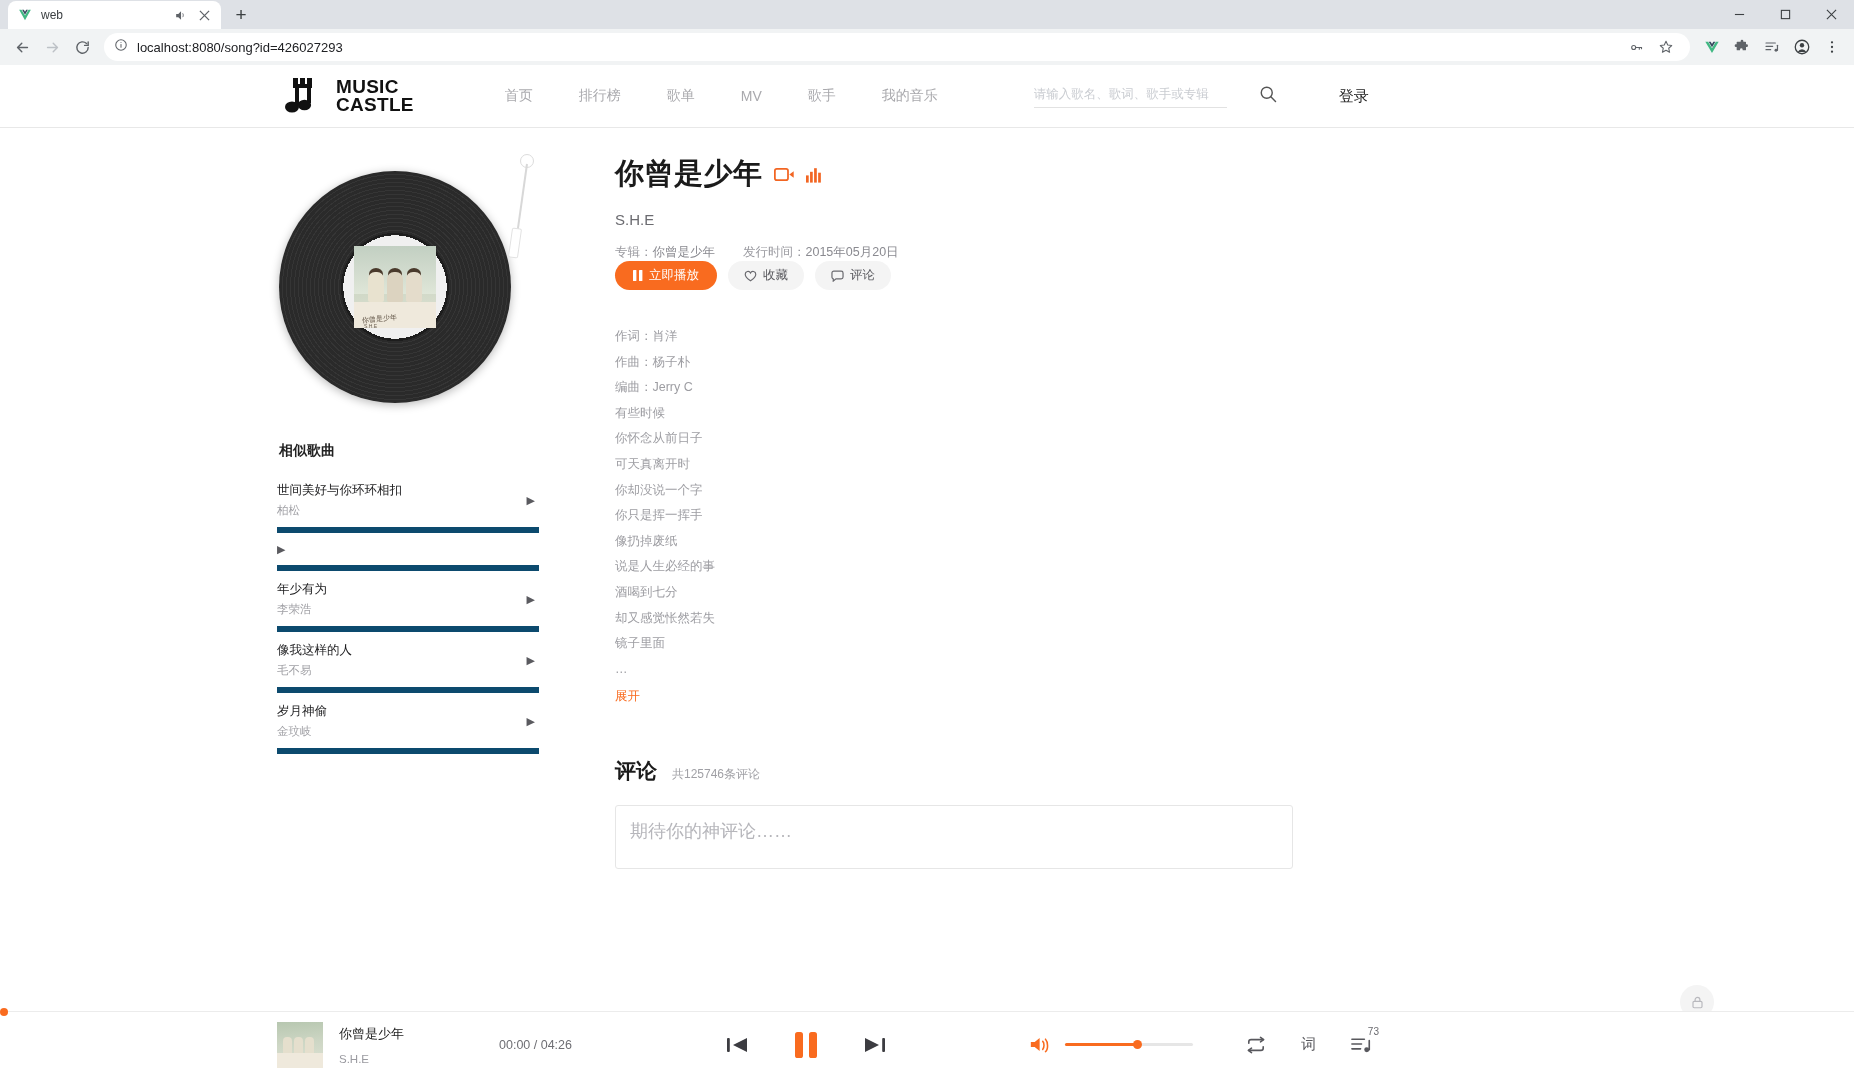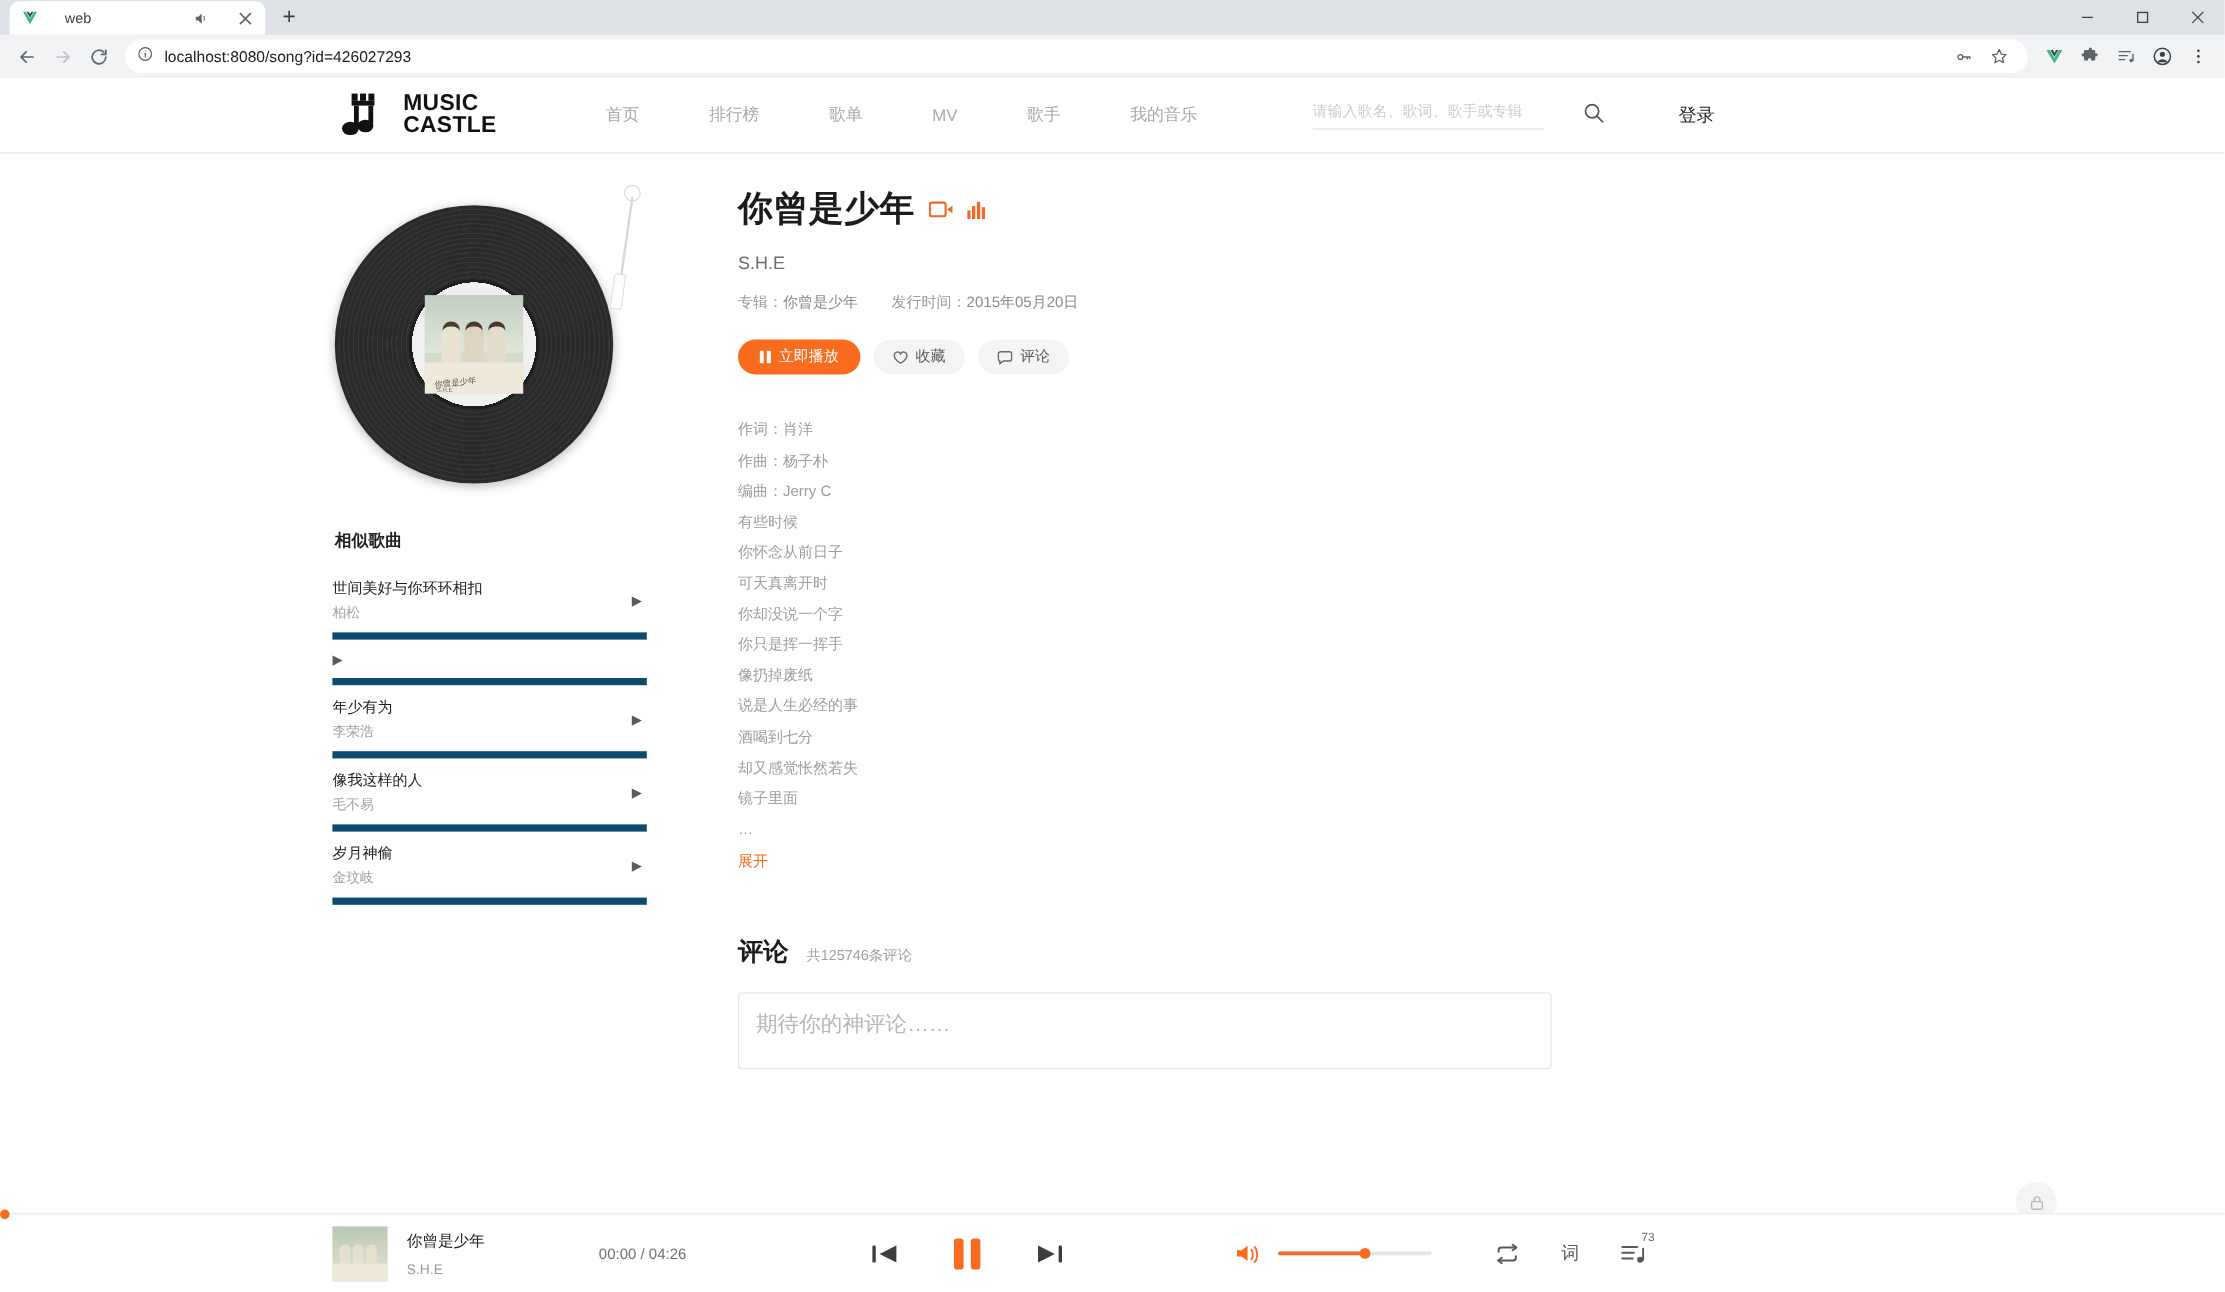--- a/index.html
+++ b/index.html
@@ -10,21 +10,21 @@
   }
 
   
   .browser { width: 1854px; height: 1077px; display: flex; flex-direction: column; background:#fff; }
   .tabstrip {
     height: 29px; background: #dee1e6; display: flex; align-items: flex-end;
     padding-left: 8px; position: relative;
   }
   .tab {
     width: 213px; height: 28px; background: #fff; border-radius: 8px 8px 0 0;
-    display: flex; align-items: center; padding: 0 9px; gap: 21px;
+    display: flex; align-items: center; padding: 0 9px; gap: 8px;
   }
   .tab-fav { width: 16px; height: 16px; flex: 0 0 16px; display:flex; align-items:center; justify-content:center;}
   .tab-title { font-size: 12px; color: #3c4043; flex: 1; white-space: nowrap; overflow: hidden; }
   .tab-mute, .tab-close { width: 16px; height: 16px; display:flex;align-items:center;justify-content:center; color:#5f6368; }
   .newtab { width: 28px; height: 28px; display:flex;align-items:center;justify-content:center;
             font-size: 19px; color:#3c4043; margin-left: 6px; font-weight: 300; }
   .win-controls { position:absolute; right:0; top:0; height:29px; display:flex; }
   .win-btn { width:46px; height:29px; display:flex;align-items:center;justify-content:center; color:#3c4043; }
 
   .toolbar { height: 36px; background: #f1f3f4; display:flex; align-items:center; padding: 0 8px; gap: 2px; }
@@ -39,21 +39,21 @@
   .viewport { flex: 1; background: #fff; position: relative; overflow: hidden; }
 
   
   .site-header {
     height: 63px; border-bottom: 1px solid #e8e8e8; display: flex; align-items: center;
     padding-left: 283px;
   }
   .logo { display:flex; align-items:center; gap: 9px; }
   .logo-mark { width: 44px; height: 40px; }
   .logo-text { font-size: 19px; font-weight: 700; line-height: 0.95; letter-spacing: .3px; color:#111; }
-  .nav { display:flex; align-items:center; margin-left: 70px; gap: 16px; }
+  .nav { display:flex; align-items:center; margin-left: 70px; gap: 4px; }
   .nav-item { font-size: 14px; color: #a9a9ad; padding: 0 21px; white-space: nowrap; cursor:pointer;}
   .search-wrap { margin-left: 75px; display:flex; align-items:center; gap: 31px; }
   .search-box { width: 193px; border-bottom: 1px solid #e2e2e2; padding-bottom: 5px; }
   .search-box input {
     border: 0; outline: 0; width: 100%; font-size: 12.5px; color:#444;
     font-family: "Liberation Sans", sans-serif; background: transparent;
   }
   .search-box input::placeholder { color: #c9ccd1; }
   .search-icon { color:#555; cursor:pointer; }
   .login-btn { font-size: 15px; color:#222; margin-left: 30px; cursor:pointer; }
@@ -109,21 +109,21 @@
   
   .song-title-row { display:flex; align-items:center; gap: 11px; }
   .song-title { font-size: 29px; font-weight: 700; color:#1b1b1b; letter-spacing: .5px; }
   .icon-mv { color:#f26522; display:flex; }
   .icon-sq { color:#f26522; display:flex; }
   .artist { font-size: 15px; color:#6b6b70; margin-top: 17px; }
   .meta { font-size: 12.5px; color:#9a9aa0; margin-top: 16px; display:flex; gap: 28px; }
   .meta b { font-weight: 400; color:#9a9aa0;margin-top:15px; }
   .meta .val { color:#8a8a90; }
 
-  .actions { display:flex; align-items:flex-start; gap: 11px; margin-top: 22px; }
+  .actions { display:flex; align-items:flex-start; gap: 11px; }
   .btn {
     height: 29px; border-radius: 15px; display:flex; align-items:center; gap: 6px;
     padding: 0 16px; font-size: 12.5px; cursor: pointer; white-space: nowrap;
   }
   .btn-play { background:#f96b1f; color:#fff; padding: 0 18px; }
   .btn-ghost { background:#f4f4f4; color:#5a5a5f; }
   .btn .ic { display:flex; align-items:center; }
 
   .lyrics { margin-top: 34px; }
   .lyric-line { font-size: 12.5px; color:#9d9da2; line-height: 25.6px; }

